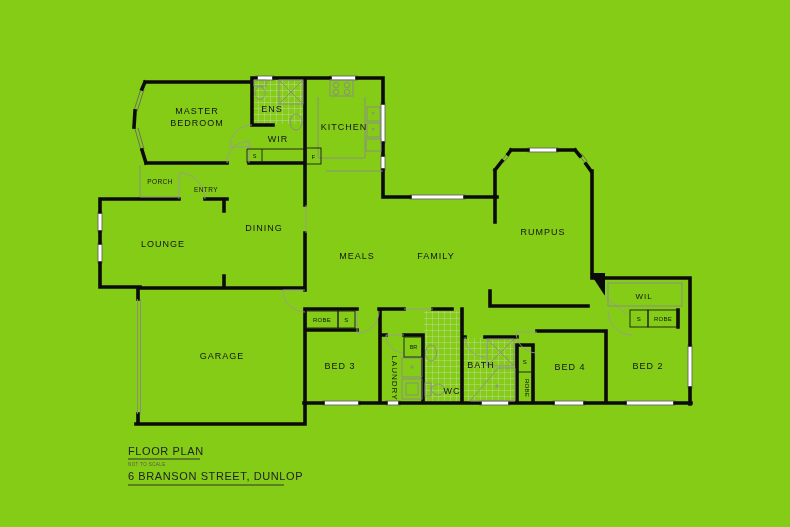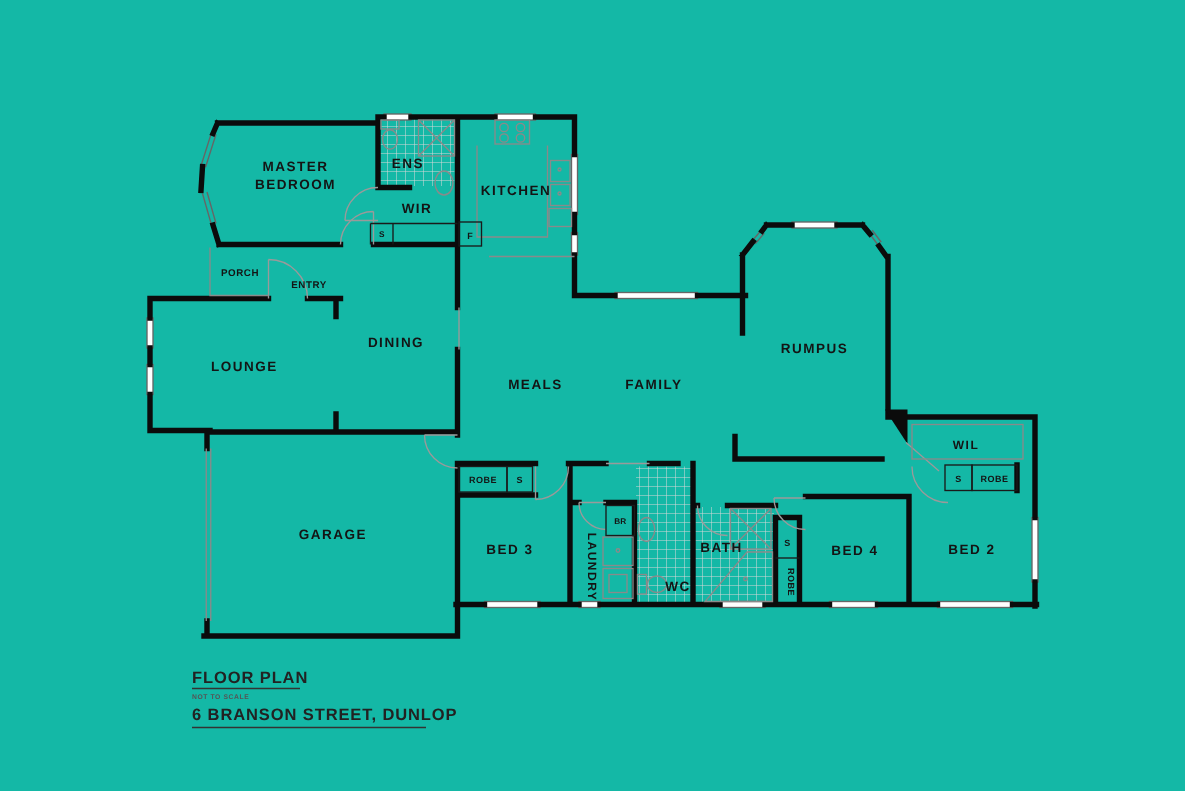--- a/index.html
+++ b/index.html
@@ -1,17 +1,17 @@
 <!DOCTYPE html>
 <html><head>
 <meta charset="utf-8">
 <style>
   html,body{margin:0;padding:0;background:#ffffff;}
-  .page{position:relative;width:790px;height:527px;background:#14b8a6;overflow:hidden;
-        font-family:"Liberation Sans",sans-serif;font-weight:bold;}
+  .page{position:relative;width:790px;height:527px;background:#84cc16;overflow:hidden;
+        font-family:"Liberation Sans",sans-serif;}
   svg{display:block;}
   .walls{stroke:#0b0b0b;stroke-width:3.6;fill:none;stroke-linecap:square;}
   .thin{stroke:#1a1a1a;stroke-width:0.9;fill:none;}
   .fixture{stroke:#8a8a8a;stroke-width:0.9;fill:none;}
   .door{stroke:#9a9a9a;stroke-width:0.9;fill:none;}
   .win{stroke:#666;stroke-width:0.9;fill:#fff;}
   .tilefill{stroke:none;}
   .rl{font-family:"Liberation Sans",sans-serif;font-size:9px;letter-spacing:1px;
       fill:#141414;text-anchor:middle;}
   .rs{font-family:"Liberation Sans",sans-serif;font-size:6.5px;letter-spacing:0.4px;

